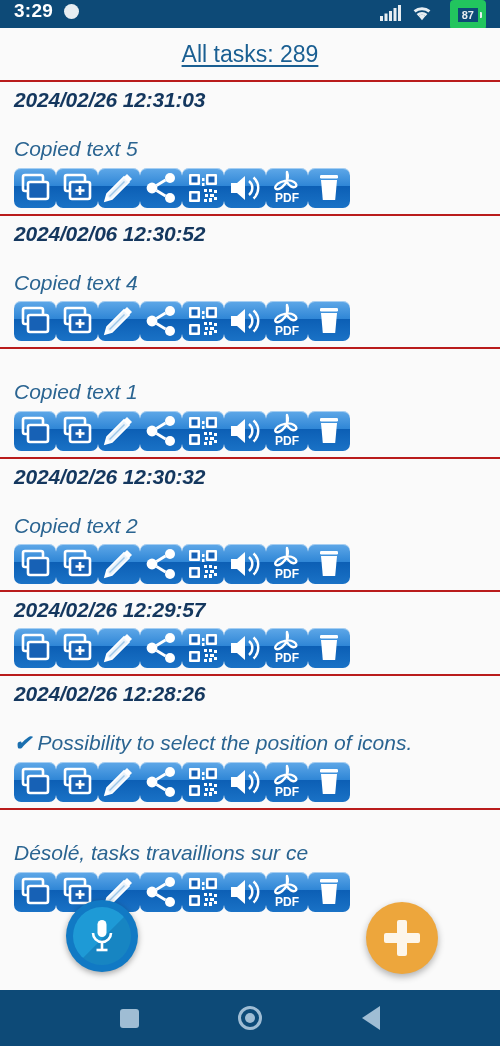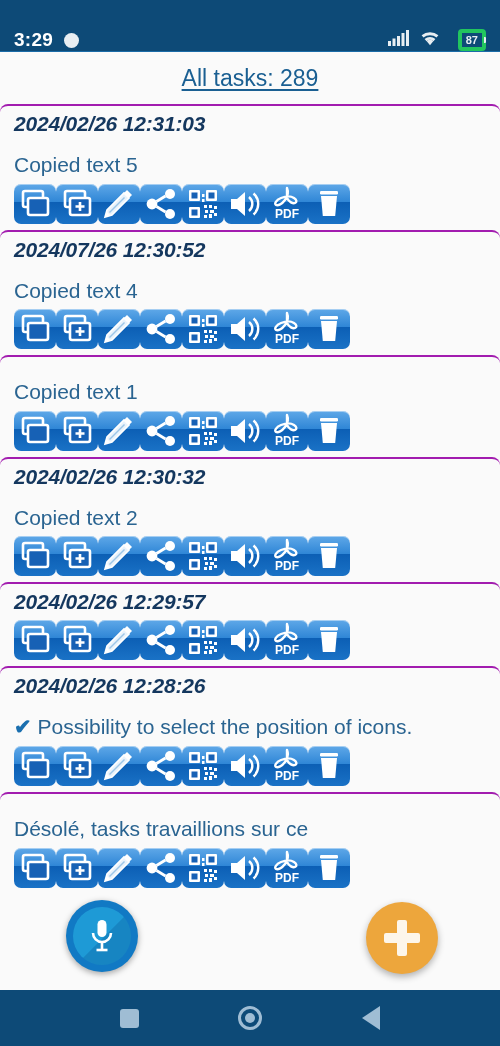--- a/index.html
+++ b/index.html
@@ -6,29 +6,29 @@
   html,body { width:500px; height:1046px; overflow:hidden; }
   body {
     font-family:"Liberation Sans", sans-serif;
     background:#fafafa;
     position:relative;
   }
 
   
   .statusbar{
     height:51px; background:#0d4a77; color:#fff;
-    display:flex; align-items:flex-end; justify-content:space-between;
+    display:flex; align-items:flex-start; justify-content:space-between;
     padding:0 14px;
   }
   .sb-left{ display:flex; align-items:center; gap:11px; }
   .sb-time{ font-size:19px; font-weight:600; letter-spacing:.3px; }
   .sb-dot{ width:15px; height:15px; border-radius:50%; background:#e8eef2; }
   .sb-right{ display:flex; align-items:center; gap:9px; }
   .battery{
-    border:4px solid #22c55e; border-radius:4px; padding:0 4px;
+    border:8px solid #22c55e; border-radius:4px; padding:0 4px;
     font-size:11px; font-weight:700; line-height:14px; position:relative;
     color:#e8eef2;
     margin-left:8px;
   }
   .battery:after{
     content:""; position:absolute; right:-4px; top:4px;
     width:2px; height:6px; background:#e8eef2; border-radius:0 1px 1px 0;
   }
 
   
@@ -61,31 +61,31 @@
     background:#fafafa;
   }
   .alltasks span{
     font-size:23px; color:#1a5f92; text-decoration:underline;
     text-underline-offset:3px;
   }
 
   
   .list{ background:#fafafa; }
   .row{
-    border-top:2px solid #a21caf;
+    border-top:2px solid #b91c1c;
     padding:6px 0 6px 14px;
-    border-radius:8px;
   }
   .row .date{
     font-size:21px; font-style:italic; font-weight:bold;
     color:#14375e; letter-spacing:-.2px;
   }
   .row .text{
-    font-size:21px; color:#2a6491; margin-top:16px; line-height:1.22;
+    font-size:21px; color:#2a6491; margin-top:24px; line-height:1.22;
     padding-right:28px;
+    font-style:italic;
   }
   .row .text .chk{ color:#1a6faf; font-weight:bold; }
   .icons{ display:flex; margin-top:6px;text-align:right; }
 
   
   .ic{
     width:42px; height:40px; border-radius:7px;
     background:linear-gradient(180deg,#5fa8e8 0%,#2f86d6 45%,#0c5fb5 46%,#1a72c6 100%);
     box-shadow:inset 0 1px 0 rgba(255,255,255,.45);
     position:relative; flex:none;
@@ -129,21 +129,21 @@
   .nav-home{
     width:24px; height:24px; border-radius:50%;
     border:3px solid #9fbdd4; display:flex; align-items:center; justify-content:center;
   }
   .nav-home i{ width:10px; height:10px; border-radius:50%; background:#9fbdd4; display:block; }
   .nav-back{
     width:0; height:0; border-top:12px solid transparent;
     border-bottom:12px solid transparent; border-right:18px solid #9fbdd4;
   }
 
-  .clip{ position:absolute; left:0; top:52px; width:500px; height:946px; overflow:hidden; }
+  .clip{ position:absolute; left:0; top:28px; width:500px; height:946px; overflow:hidden; }
 </style>
 </head>
 <body>
 
 <div class="statusbar">
   <div class="sb-left">
     <span class="sb-time">3:29</span>
     <span class="sb-dot"></span>
   </div>
   <div class="sb-right">
@@ -285,21 +285,21 @@
           </div>
           <div class="ic">
             <svg viewBox="0 0 42 40">
               <rect x="12" y="7" width="18" height="3.5" rx="1.2" fill="#fff"></rect>
               <path d="M13 12h16l-1.8 20H14.8z" fill="#fff"></path>
             </svg>
           </div>
         </div>
       </div>
       <div class="row">
-        <div class="date">2024/07/26 12:30:52</div>
+        <div class="date">2024/02/06 12:30:52</div>
         <div class="text">Copied text 4</div>
         <div class="icons">
           <div class="ic">
             <svg viewBox="0 0 42 40">
               <rect x="9" y="7" width="20" height="16" rx="2" fill="none" stroke="#fff" stroke-width="2.6"></rect>
               <rect x="14" y="14" width="20" height="17" rx="2" fill="#1761b5" stroke="#fff" stroke-width="2.6"></rect>
             </svg>
           </div>
           <div class="ic">
             <svg viewBox="0 0 42 40">

